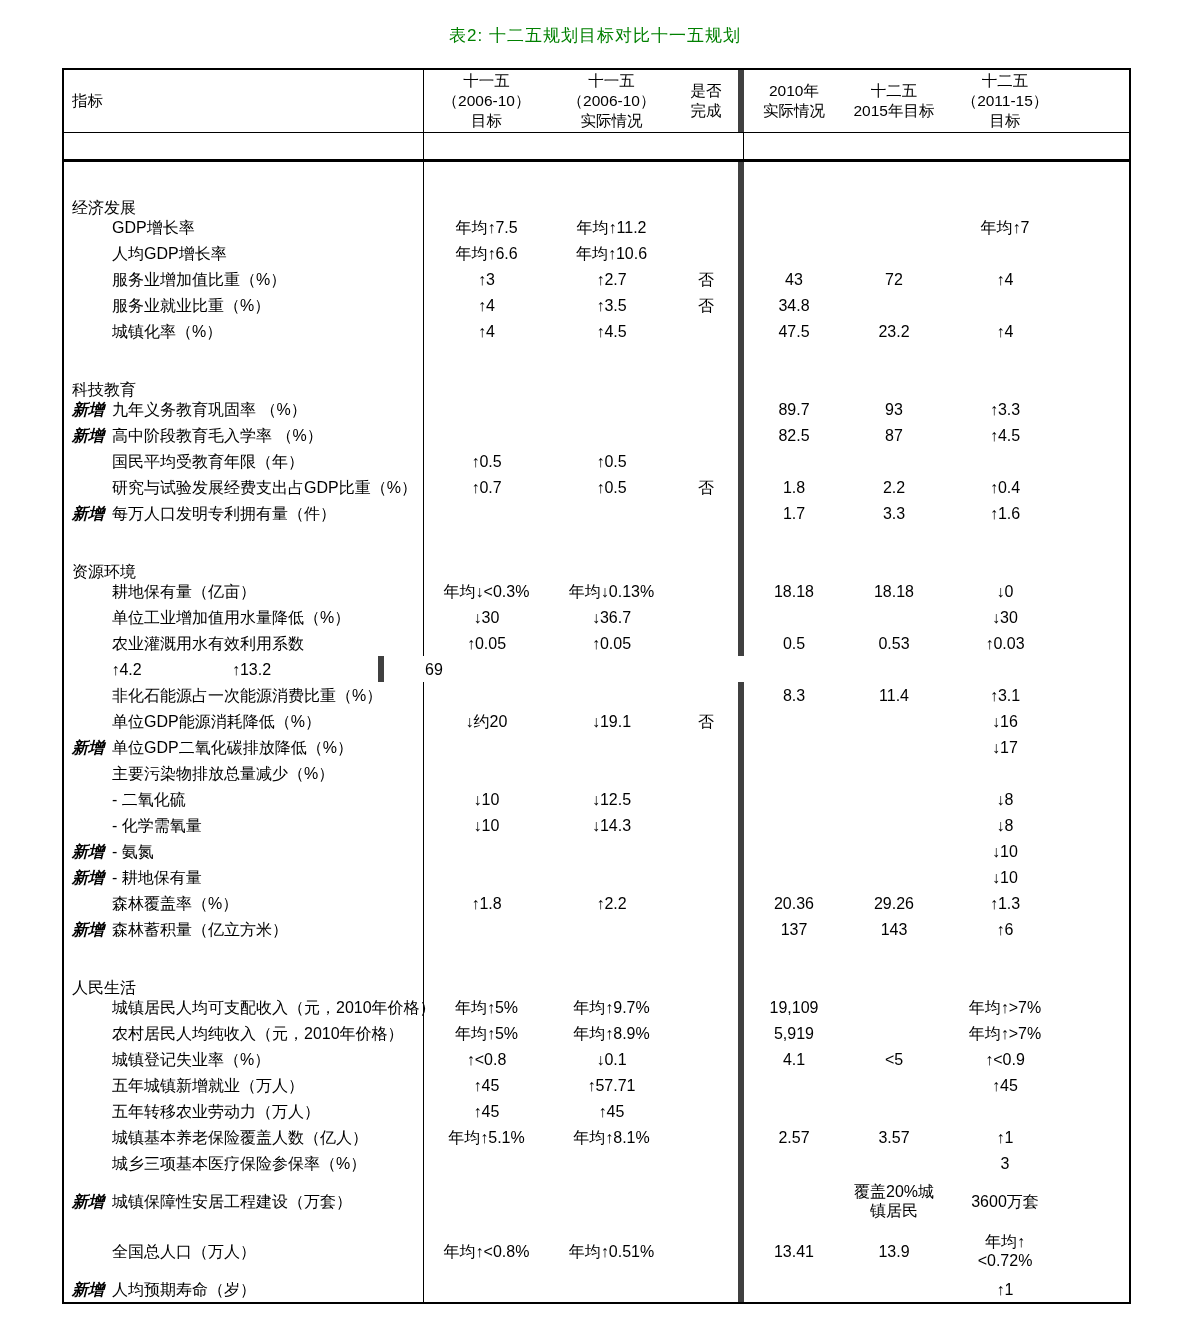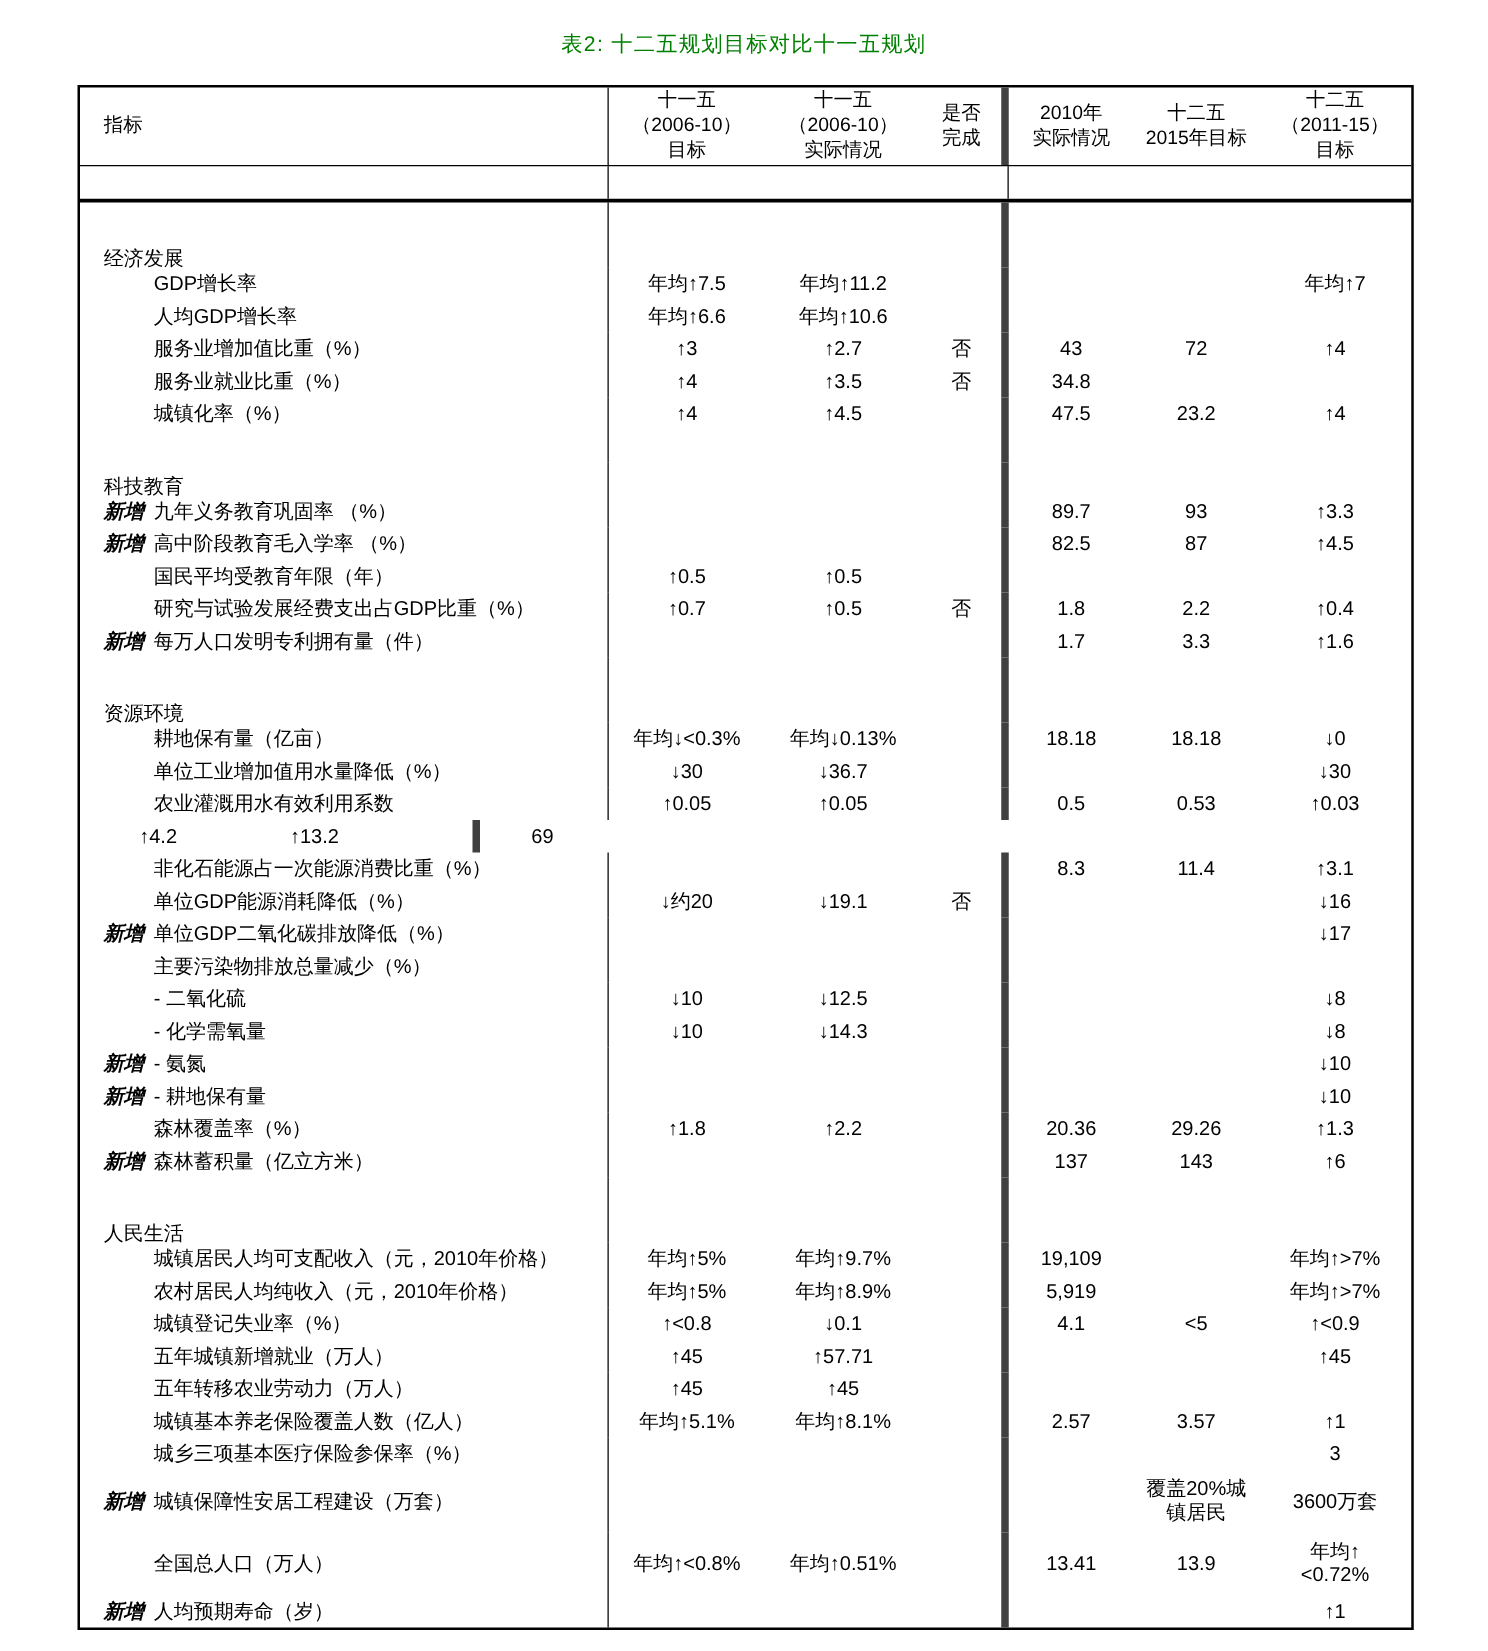--- a/index.html
+++ b/index.html
@@ -13,21 +13,21 @@
   }
   .tbl{
     position:absolute;top:68px;left:62px;width:1069px;
     border:2px solid #000;background:#fff;box-sizing:border-box;
   }
   .row,.thead{display:flex;}
   .cell{
     box-sizing:border-box;flex:none;display:flex;align-items:center;justify-content:center;
     text-align:center;white-space:pre-line;font-size:16px;line-height:19px;
   }
-  .ind{width:423px;border-right:1px solid #000;justify-content:flex-start;text-align:left;padding-left:19px;}
+  .ind{width:360px;border-right:1px solid #000;justify-content:flex-start;text-align:left;padding-left:8px;}
   .c1{width:125px}.c2{width:125px}
   .c3{width:70px;border-right:6px solid #404040}
   .c4{width:100px}.c5{width:100px}.c6{width:122px}
   .thead{height:62px;border-bottom:1px solid #000;}
   .thead .cell{font-size:15.5px;line-height:20px;}
   .divider{height:5px;border-bottom:3px solid #000;}
   .dmid{width:320px;border-right:1px solid #000}
   .drest{flex:1}
   .row{height:26px;}
   .row.tall{height:50px;}

